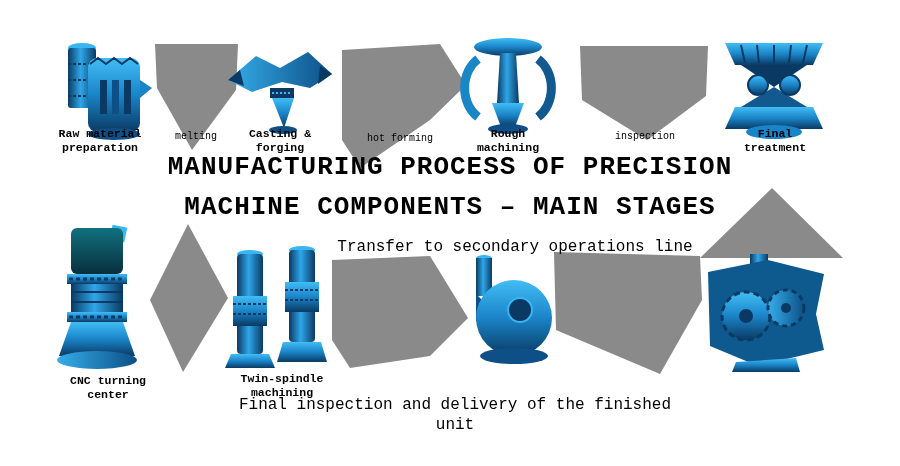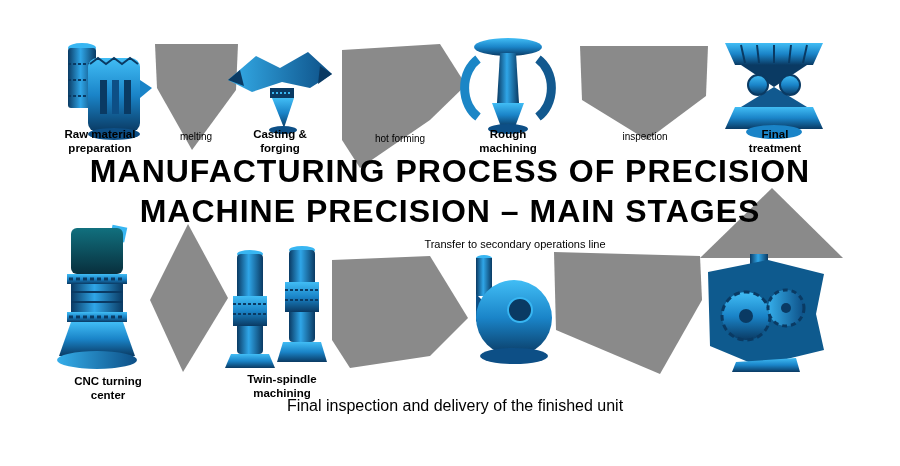--- a/index.html
+++ b/index.html
@@ -1,24 +1,24 @@
 <!DOCTYPE html>
 <html><head>
 <meta charset="utf-8">
 <style>
   html,body{margin:0;padding:0;background:#ffffff;}
   #stage{position:relative;width:900px;height:466px;background:#ffffff;overflow:hidden;
-         font-family:Liberation Sans, sans-serif;color:#000;}
+         font-family:Liberation Mono, monospace;color:#000;}
   #art{position:absolute;left:0;top:0;}
   .lbl{position:absolute;transform:translateX(-50%);text-align:center;color:#000;
        white-space:pre-line;line-height:1.22;}
   .lbl-step{font-size:11.5px;font-weight:bold;width:150px;}
   .lbl-arrow{font-size:10px;width:110px;}
-  .lbl-title{font-size:32px;font-weight:800;letter-spacing:1px;width:820px;white-space:nowrap;}
-  .lbl-mid{font-size:11px;width:420px;}
+  .lbl-title{font-size:26px;font-weight:800;letter-spacing:1px;width:820px;white-space:nowrap;}
+  .lbl-mid{font-size:16px;width:420px;}
   .lbl-bottom{font-size:16px;width:480px;}
 </style>
 </head>
 <body>
 
 <div id="stage">
 
   <svg id="art" width="900" height="466" viewBox="0 0 900 466">
     <defs>
       <linearGradient id="gB" x1="0" y1="0" x2="0" y2="1">
@@ -157,21 +157,21 @@
   <div class="lbl lbl-step" style="left:280px;top:127px">Casting &amp;
 forging</div>
   <div class="lbl lbl-arrow" style="left:400px;top:133px">hot forming</div>
   <div class="lbl lbl-step" style="left:508px;top:127px">Rough
 machining</div>
   <div class="lbl lbl-arrow" style="left:645px;top:131px">inspection</div>
   <div class="lbl lbl-step" style="left:775px;top:127px">Final
 treatment</div>
 
   <div class="lbl lbl-title" style="left:450px;top:152px">MANUFACTURING PROCESS OF PRECISION</div>
-  <div class="lbl lbl-title" style="left:450px;top:192px">MACHINE PRECISION – MAIN STAGES</div>
+  <div class="lbl lbl-title" style="left:450px;top:192px">MACHINE COMPONENTS – MAIN STAGES</div>
 
   <div class="lbl lbl-mid" style="left:515px;top:238px">Transfer to secondary operations line</div>
 
   <div class="lbl lbl-step" style="left:108px;top:374px">CNC turning
 center</div>
   <div class="lbl lbl-step" style="left:282px;top:372px">Twin-spindle
 machining</div>
 
   <div class="lbl lbl-bottom" style="left:455px;top:396px">Final inspection and delivery of the finished unit</div>
 </div>

